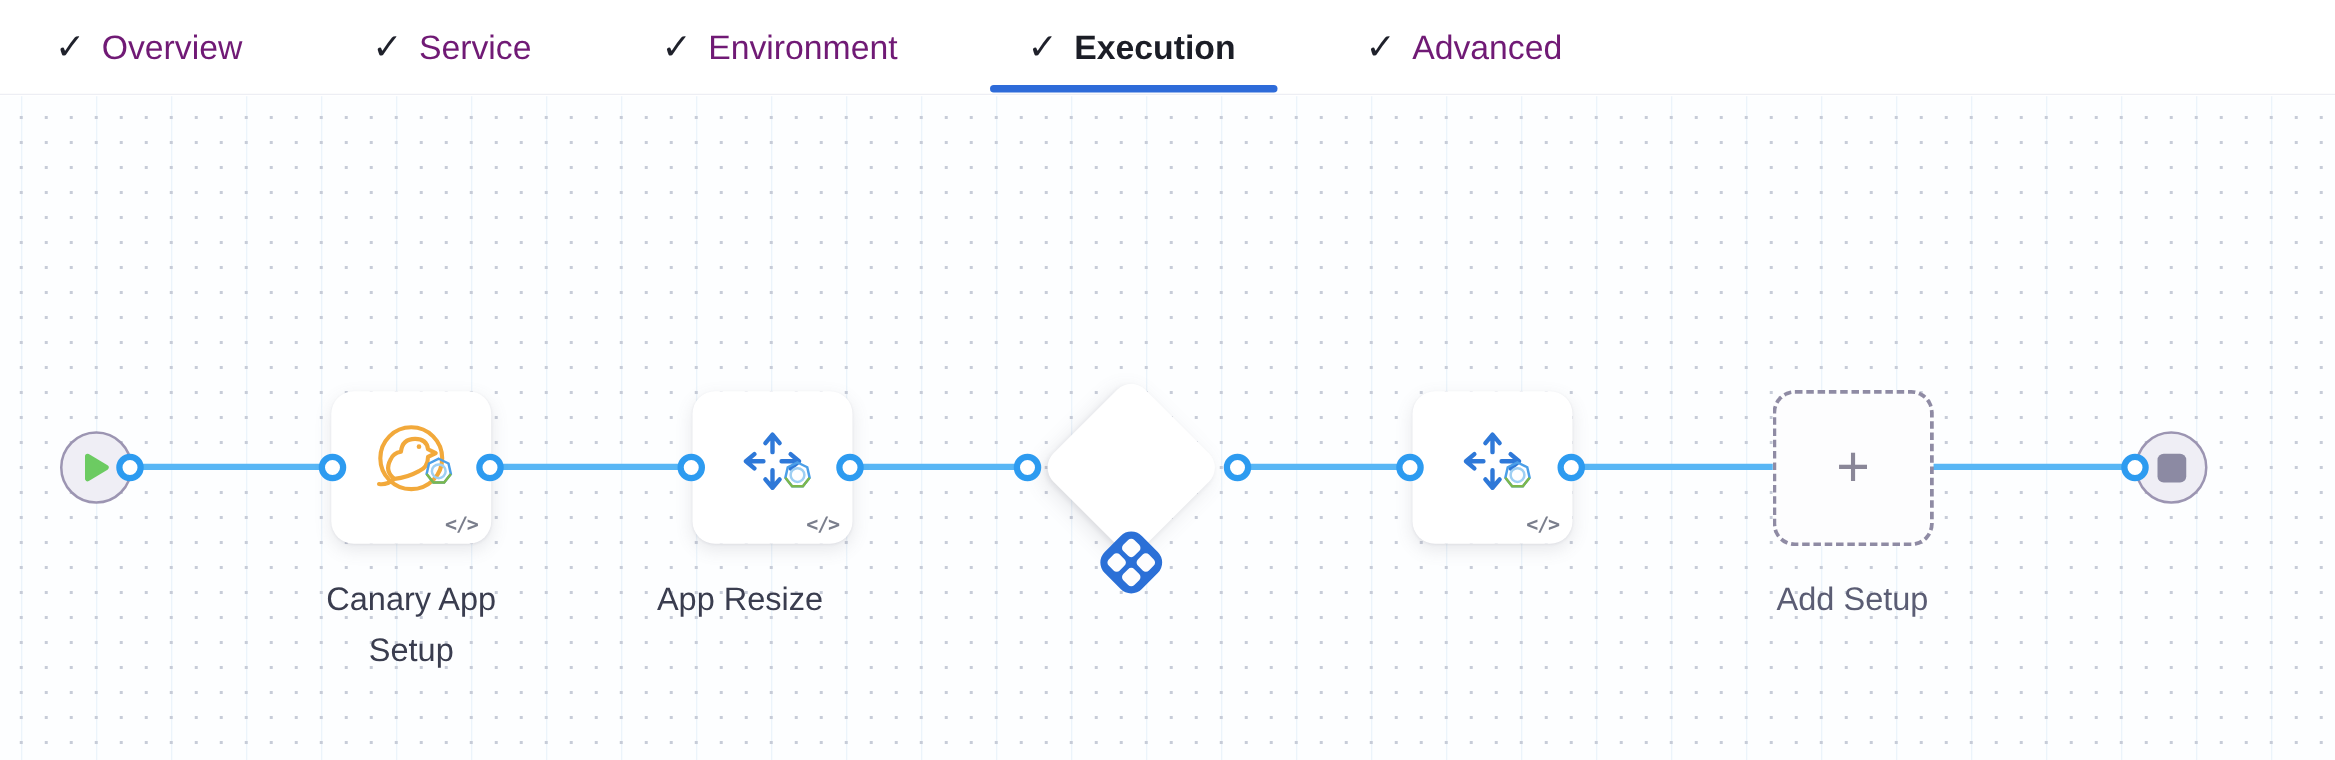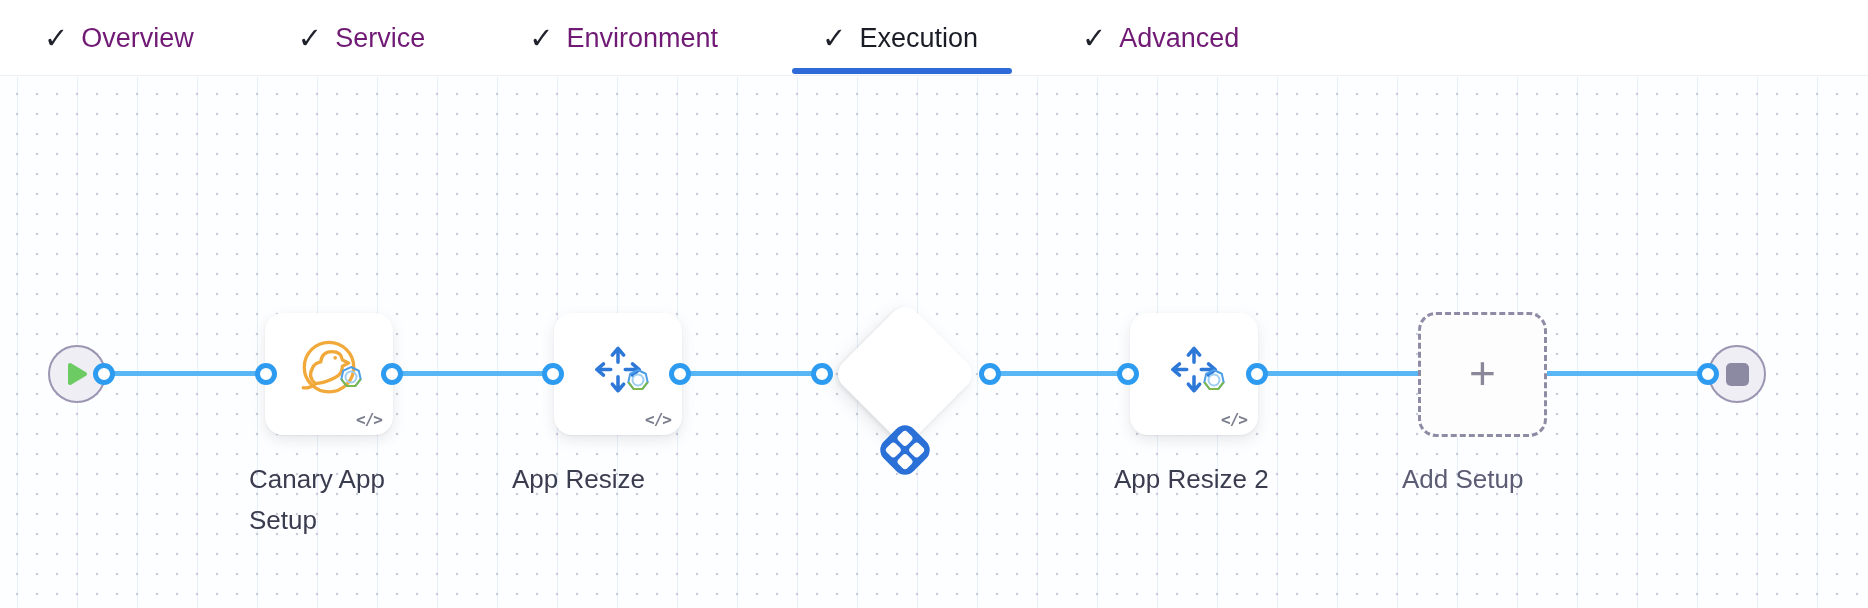--- a/index.html
+++ b/index.html
@@ -7,21 +7,21 @@
     font-family:"Liberation Sans","DejaVu Sans",sans-serif; background:#fff; }
 
   
   .tabbar { position:absolute; top:0; left:0; width:1868px; height:76px;
     background:#ffffff; border-bottom:1px solid #EDEEF4; display:flex;
     align-items:stretch; padding-left:44px; z-index:10; }
   .tab { position:relative; display:flex; align-items:center; gap:13px;
     margin-right:104px; cursor:pointer; height:100%; padding-top:2px; }
   .tab .check { font-size:29px; font-weight:600; color:#1F212B; line-height:1; }
   .tab .tab-label { font-size:27px; color:#701a75; font-weight:400; white-space:nowrap; }
-  .tab.active .tab-label { font-weight:400; color:#1B1D26; }
+  .tab.active .tab-label { font-weight:700; color:#1B1D26; }
   .tab.active .underline { position:absolute; left:-30px; right:-34px; bottom:1px;
     height:6px; background:#2E6BD9; border-radius:3px; }
 
   
   .canvas { position:absolute; top:77px; left:0; width:1868px; height:531px;
     background-color:#FDFEFF;
     background-image:
       radial-gradient(#C7CCD8 1.4px, transparent 1.6px),
       linear-gradient(90deg, #E6F0FA 1px, transparent 1px);
     background-size:20px 20px, 60px 100%;
@@ -49,21 +49,21 @@
     background:#ffffff; border-radius:16px; transform:rotate(45deg); z-index:2; cursor:pointer;
     box-shadow:0 2px 4px rgba(40,41,61,.08), 0 6px 16px rgba(96,97,112,.14); }
   .diamond-icon { position:absolute; left:873px; top:341px; z-index:3; cursor:pointer; }
 
   .add-step { position:absolute; left:1418px; top:235px; width:129px; height:125px;
     background:#FDFDFE; border:3px dashed #8F8BA4; border-radius:18px; z-index:2;
     display:flex; align-items:center; justify-content:center; cursor:pointer; }
   .plus-glyph { font-size:46px; font-weight:400; color:#8A8798; line-height:1;
     margin-top:-4px; }
 
-  .node-label { position:absolute; top:382px; width:160px; 
+  .node-label { position:absolute; top:382px; width:160px; text-align:center;
     font-size:26px; line-height:41px; color:#3A3D4F; z-index:5; }
   .node-label.dim { color:#5B5D74; }
 </style>
 </head>
 <body>
 
 <div class="tabbar">
   <div class="tab">
     <span class="check">✓</span>
     <span class="tab-label">Overview</span>
@@ -184,15 +184,14 @@
   <div class="port" style="left:542px;"></div>
   <div class="port" style="left:669px;"></div>
   <div class="port" style="left:811px;"></div>
   <div class="port" style="left:979px;"></div>
   <div class="port" style="left:1117px;"></div>
   <div class="port" style="left:1246px;"></div>
   <div class="port" style="left:1697px;"></div>
 
   <div class="node-label" style="left:249px;">Canary App Setup</div>
   <div class="node-label" style="left:512px;">App Resize</div>
-  <div class="node-label" style="left:1114px;">App Resize 2</div>
   <div class="node-label dim" style="left:1402px;">Add Setup</div>
 </div>
 
 </body></html>

